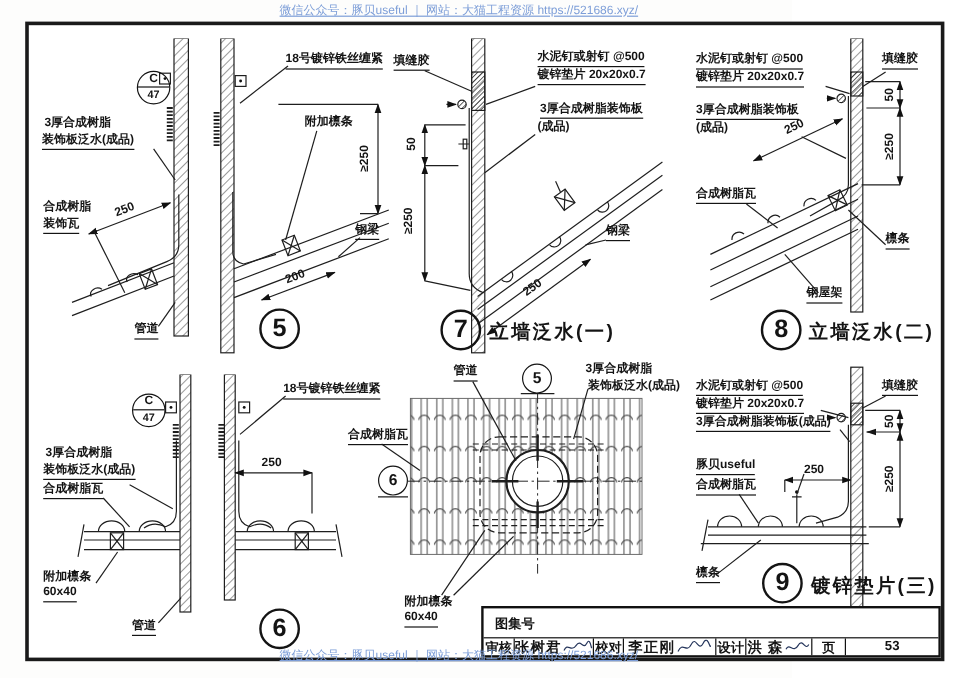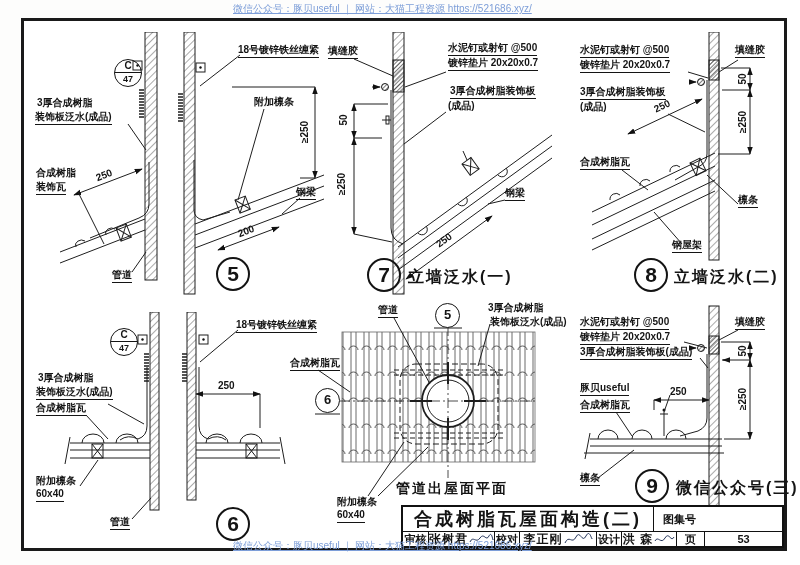--- a/index.html
+++ b/index.html
@@ -286,21 +286,20 @@
         </g>
       </svg>
       <span class="lbl u" style="left:96px;top:4px;">管道</span>
       <div class="cut" style="left:153px;top:3px;">5</div>
       <span class="lbl" style="left:206px;top:2px;">3厚合成树脂</span>
       <span class="lbl" style="left:208px;top:16px;">装饰板泛水(成品)</span>
       <span class="lbl u" style="left:8px;top:57px;">合成树脂瓦</span>
       <div class="cut" style="left:33px;top:88px;">6</div>
       <span class="lbl" style="left:55px;top:196px;">附加檩条</span>
       <span class="lbl u" style="left:55px;top:209px;">60x40</span>
-      <span class="ptitle" style="left:114px;top:180px;">管道出屋面平面</span>
     </div>
 
     <div class="panel" style="left:548px;top:281px;width:213px;height:250px;">
       <svg width="213" height="250">
         <g stroke="#1e1e1e" fill="none" stroke-width="1">
           <rect x="137" y="4" width="10" height="238" fill="url(#hat)"></rect>
           <rect x="137" y="34" width="10" height="18" fill="url(#den)"></rect>
           <circle cx="129" cy="46" r="3.5" fill="url(#den)"></circle>
           <line x1="117" y1="46" x2="124" y2="46" marker-end="url(#ar)"></line>
           <line x1="158" y1="58" x2="151" y2="58" marker-end="url(#ar)"></line>
@@ -332,45 +331,44 @@
       <span class="lbl u" style="left:8px;top:29px;">镀锌垫片 20x20x0.7</span>
       <span class="lbl u" style="left:163px;top:14px;">填缝胶</span>
       <span class="lbl u" style="left:8px;top:44px;">3厚合成树脂装饰板(成品)</span>
       <span class="lbl u" style="left:8px;top:80px;">豚贝useful</span>
       <span class="lbl u" style="left:8px;top:97px;">合成树脂瓦</span>
       <span class="dim" style="left:98px;top:84px;">250</span>
       <span class="dim rot" style="left:170px;top:49px;transform:translate(-50%,-50%) rotate(-90deg);">50</span>
       <span class="dim rot" style="left:170px;top:97px;transform:translate(-50%,-50%) rotate(-90deg);">≥250</span>
       <span class="lbl u" style="left:8px;top:170px;">檩条</span>
       <div class="circ" style="left:63px;top:167px;">9</div>
-      <span class="dtitle" style="left:104px;top:176px;">微信公众号(三)</span>
+      <span class="dtitle" style="left:104px;top:176px;">镀锌垫片(三)</span>
     </div>
 
     <div class="tblock">
       <div class="trow trow1">
-        <div class="tc bigtitle" style="flex:0 0 250px;">合成树脂瓦屋面构造(二)</div>
         <div class="tc small" style="flex:0 0 52px;">图集号</div>
       </div>
       <div class="trow">
         <div class="tc small" style="flex:0 0 25px;">审核</div>
         <div class="tc name" style="flex:0 0 66px;">
           <span>张树君</span>
           <svg class="sig" width="26" height="13" viewBox="0 0 26 13">
               <path d="M2 9 C5 2 8 11 12 5 S18 9 21 3 S25 10 25 6" fill="none" stroke="#26365c" stroke-width="1"></path>
             </svg>
         </div>
         <div class="tc small" style="flex:0 0 25px;">校对</div>
         <div class="tc name" style="flex:0 0 77px;">
           <span>李正刚</span>
           <svg class="sig" width="30" height="13" viewBox="0 0 30 13">
               <path d="M2 10 C6 1 9 12 13 4 S19 11 23 3 S29 9 29 5" fill="none" stroke="#26365c" stroke-width="1"></path>
             </svg>
         </div>
         <div class="tc small" style="flex:0 0 25px;">设计</div>
-        <div class="tc name" style="flex:0 0 55px;">
+        <div class="tc name" style="flex:0 0 55px;font-family:Liberation Serif, serif;">
           <span>洪  森</span>
           <svg class="sig" width="22" height="13" viewBox="0 0 22 13">
               <path d="M2 8 C5 2 8 12 12 5 S18 10 21 4" fill="none" stroke="#26365c" stroke-width="1"></path>
             </svg>
         </div>
         <div class="tc small" style="flex:0 0 28px;">页</div>
         <div class="tc small" style="flex:1;">53</div>
       </div>
     </div>
 

